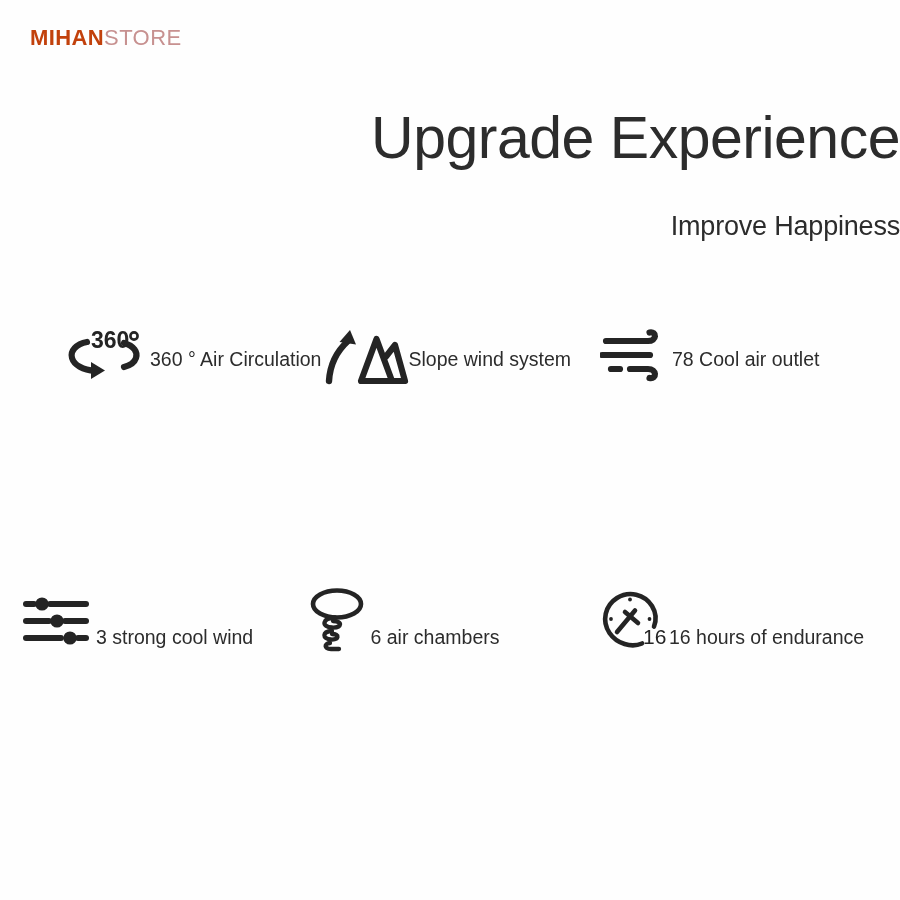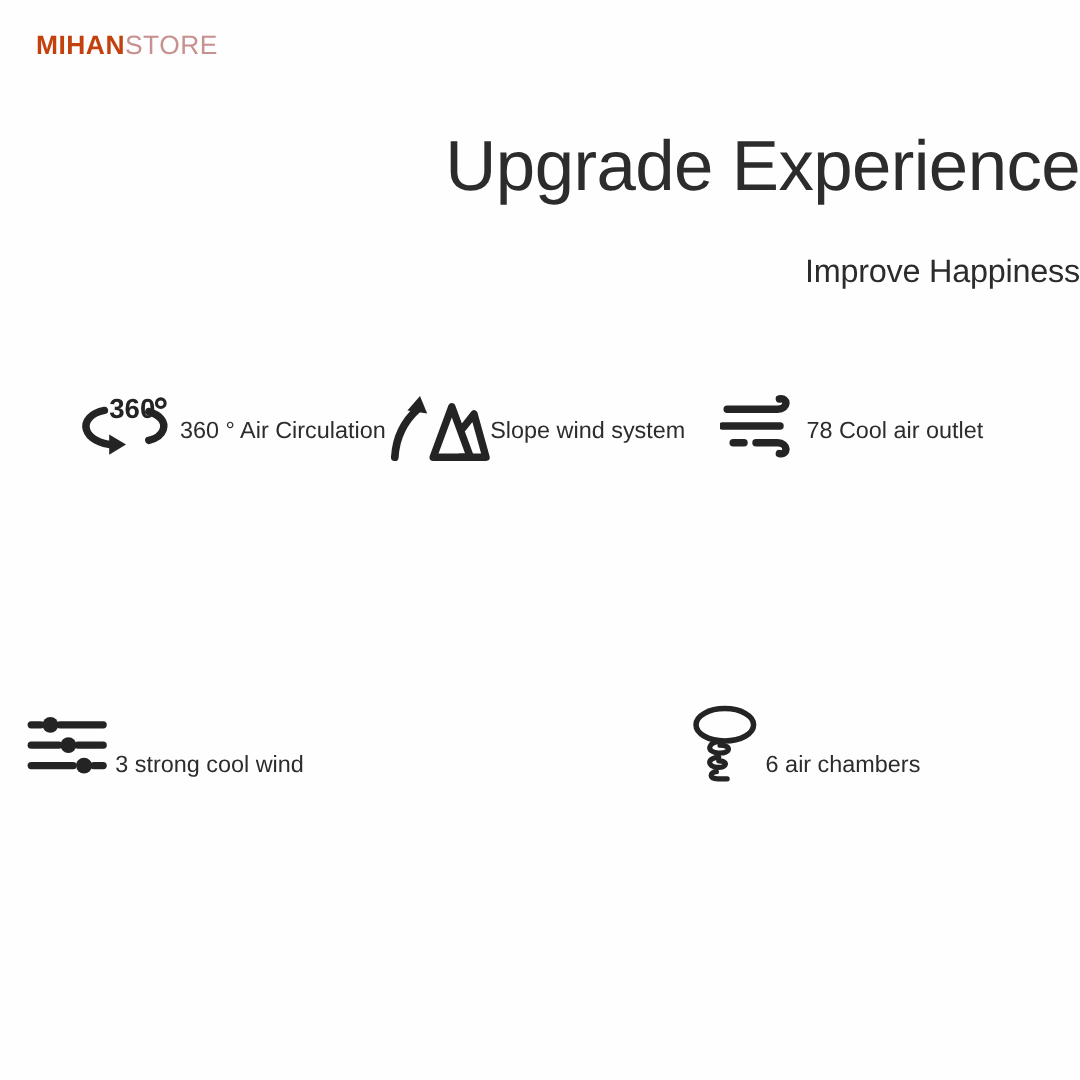--- a/index.html
+++ b/index.html
@@ -196,14 +196,32 @@
           <ellipse cx="32" cy="17" rx="24" ry="13.5" fill="none" stroke="#242424" stroke-width="4.6"></ellipse>
 
           <path d="M30 30.5 C17 31 16 40 27 40.5 C37 41 38 34 28 34" fill="none" stroke="#242424" stroke-width="4.3" stroke-linecap="round"></path>
           <path d="M27 44 C17 44.5 17 52 26 52.5 C34 53 35 47 27 47" fill="none" stroke="#242424" stroke-width="4.3" stroke-linecap="round"></path>
           <path d="M25 56 C19 56.5 19 62 26 62 L34 62" fill="none" stroke="#242424" stroke-width="4.3" stroke-linecap="round"></path>
         </svg>
       </div>
       <div class="feature-label">6 air chambers</div>
     </div>
 
+    <div class="feature c3">
+      <div class="feature-icon">
+        <svg width="74" height="66" viewBox="0 0 74 66">
+
+          <path d="M47 55.5 C36.5 60 22 56 14.5 45 C6.5 33 10 17.5 22 10 C34 2.5 49.5 6 57 18 C61 24.5 61.5 32 59 38.5" fill="none" stroke="#242424" stroke-width="4.6" stroke-linecap="round"></path>
+
+          <circle cx="35" cy="11.5" r="1.9" fill="#242424"></circle>
+          <circle cx="16" cy="31" r="1.9" fill="#242424"></circle>
+          <circle cx="54.5" cy="31" r="1.9" fill="#242424"></circle>
+
+          <path d="M22 44 L40 22.5" stroke="#242424" stroke-width="4.6" stroke-linecap="round"></path>
+          <path d="M30 24 L43 35" stroke="#242424" stroke-width="4.6" stroke-linecap="round"></path>
+
+          <text x="48" y="56" font-family="Liberation Sans, sans-serif" font-size="21" fill="#242424">16</text>
+        </svg>
+      </div>
+      <div class="feature-label">16 hours of endurance</div>
+    </div>
   </div>
 </div>
 
 </body></html>

